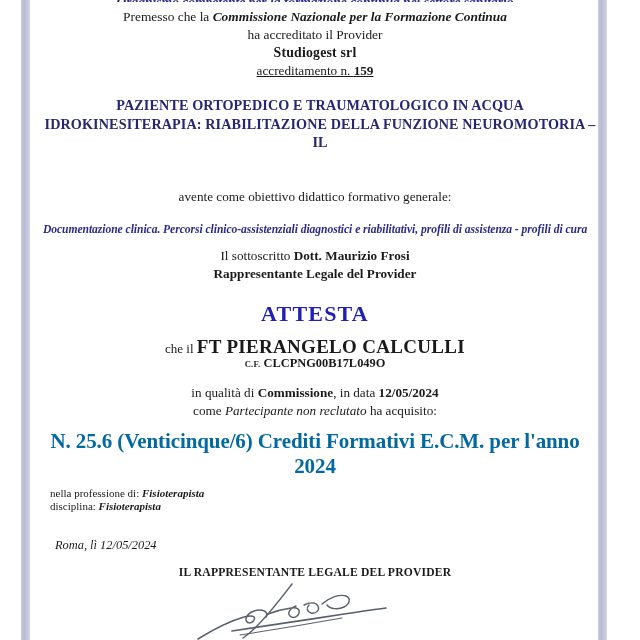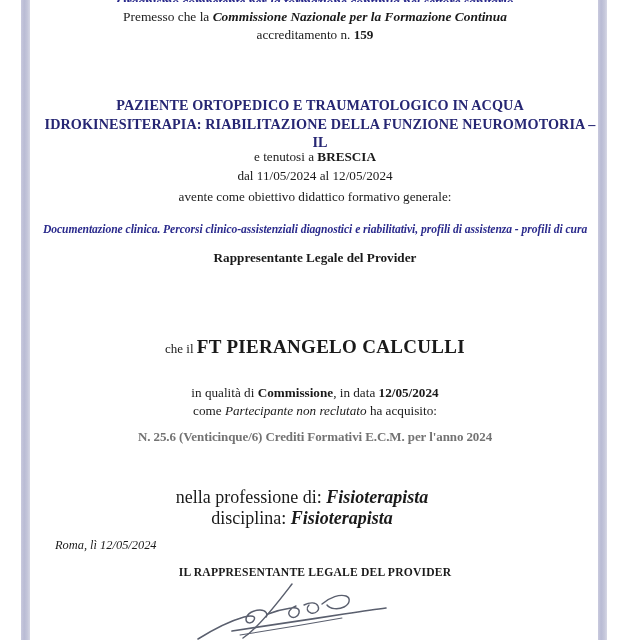--- a/index.html
+++ b/index.html
@@ -49,21 +49,21 @@
     height: 8px;
   }
   .b         { font-weight: bold; }
   .i         { font-style: italic; }
   .bi        { font-weight: bold; font-style: italic; }
 
   .blk-premesso { position: absolute; left: 34px; top: 9px;  width: 562px; text-align: center; }
   .r1 { font-size: 13.4px; }
   .r2 { font-size: 13.4px; margin-top: 2px; }
   .r3 { font-size: 13.8px; font-weight: bold; margin-top: 2px; letter-spacing: .2px; }
-  .r4 { font-size: 13.2px; margin-top: 2px; }
+  .r4 { font-size: 13.2px; margin-top: 2px; text-decoration: underline; }
   .r5 { font-size: 13.4px; margin-top: 2px; }
 
   .title {
     position: absolute;
     left: 44px;
     top: 96px;
     width: 552px;
     text-align: center;
     font-size: 14.2px;
     font-weight: bold;
@@ -115,37 +115,37 @@
   }
   .cf .lbl { font-size: 8.6px; font-weight: bold; letter-spacing: .2px; }
 
   .blk-qualita { position: absolute; left: 34px; top: 385px; width: 562px; text-align: center; }
   .q1 { font-size: 13.2px; }
   .q2 { font-size: 13.2px; margin-top: 2px; }
 
   .crediti {
     position: absolute; left: 34px; top: 429px; width: 562px;
     text-align: center;
-    font-size: 13px;
-    font-weight: bold;
-    color: #737373;
+    font-size: 21px;
+    font-weight: bold;
+    color: #0369a1;
     letter-spacing: -.1px;
   }
 
   .crediti-note {
     position: absolute; left: 34px; top: 452px; width: 562px;
     text-align: center;
     font-size: 9.6px;
     line-height: 1.32;
   }
 
   .blk-prof {
-    position: absolute; left: 26px; top: 487px; width: 552px;
-    text-align: center;
-    font-size: 18px;
+    position: absolute; left: 50px; top: 487px; width: 552px;
+    text-align: left;
+    font-size: 11px;
     line-height: 1.35;
   }
 
   .luogo-data {
     position: absolute; left: 55px; top: 538px;
     font-size: 12.4px;
     font-style: italic;
   }
 
   .rappr {
@@ -171,51 +171,55 @@
 
   <div class="band band-left"></div>
   <div class="band band-right"></div>
 
   <div class="cut-top">Organismo competente per la formazione continua nel settore sanitario</div>
 
   <div class="blk-premesso">
     <div class="r1 line">
       <span>Premesso che la </span><span class="bi">Commissione Nazionale per la Formazione Continua</span>
     </div>
+    <div class="r2 line">ha accreditato il Provider</div>
+    <div class="r3 line">Studiogest  srl</div>
     <div class="r4 line">
       <span>accreditamento n. </span><span class="b">159</span>
     </div>
   </div>
 
   <div class="title">
     <div>PAZIENTE ORTOPEDICO E TRAUMATOLOGICO IN ACQUA</div>
     <div>IDROKINESITERAPIA: RIABILITAZIONE DELLA FUNZIONE NEUROMOTORIA – IL</div>
   </div>
 
-  <div class="blk-sede">
-    <div class="sede1 line">
-      <span>e tenutosi a </span><span class="b">BRESCIA</span>
-    </div>
-    <div class="sede2 line">dal 11/05/2024 al 12/05/2024</div>
-  </div>
 
   <div class="blk-obiettivo">
     <div class="ob-lead line">avente come obiettivo didattico formativo generale:</div>
     <div class="ob-text line">Documentazione clinica. Percorsi clinico-assistenziali diagnostici e riabilitativi, profili di assistenza - profili di cura</div>
   </div>
 
   <div class="blk-sotto">
+    <div class="sotto1 line">
+      <span>Il sottoscritto </span><span class="b">Dott. Maurizio Frosi</span>
+    </div>
     <div class="sotto2 line">Rappresentante Legale del Provider</div>
   </div>
 
+  <div class="attesta">ATTESTA</div>
 
   <div class="nome">
     <span>che il </span><span class="big">FT PIERANGELO CALCULLI</span>
   </div>
 
+  <div class="cf">
+    <span class="lbl">C.F.</span>
+    <span>CLCPNG00B17L049O</span>
+  </div>
 
   <div class="blk-qualita">
     <div class="q1 line">
       <span>in qualità di </span><span class="b">Commissione</span><span>, in data </span><span class="b">12/05/2024</span>
     </div>
     <div class="q2 line">
       <span>come </span><span class="i">Partecipante non reclutato</span><span> ha acquisito:</span>
     </div>
   </div>
 

